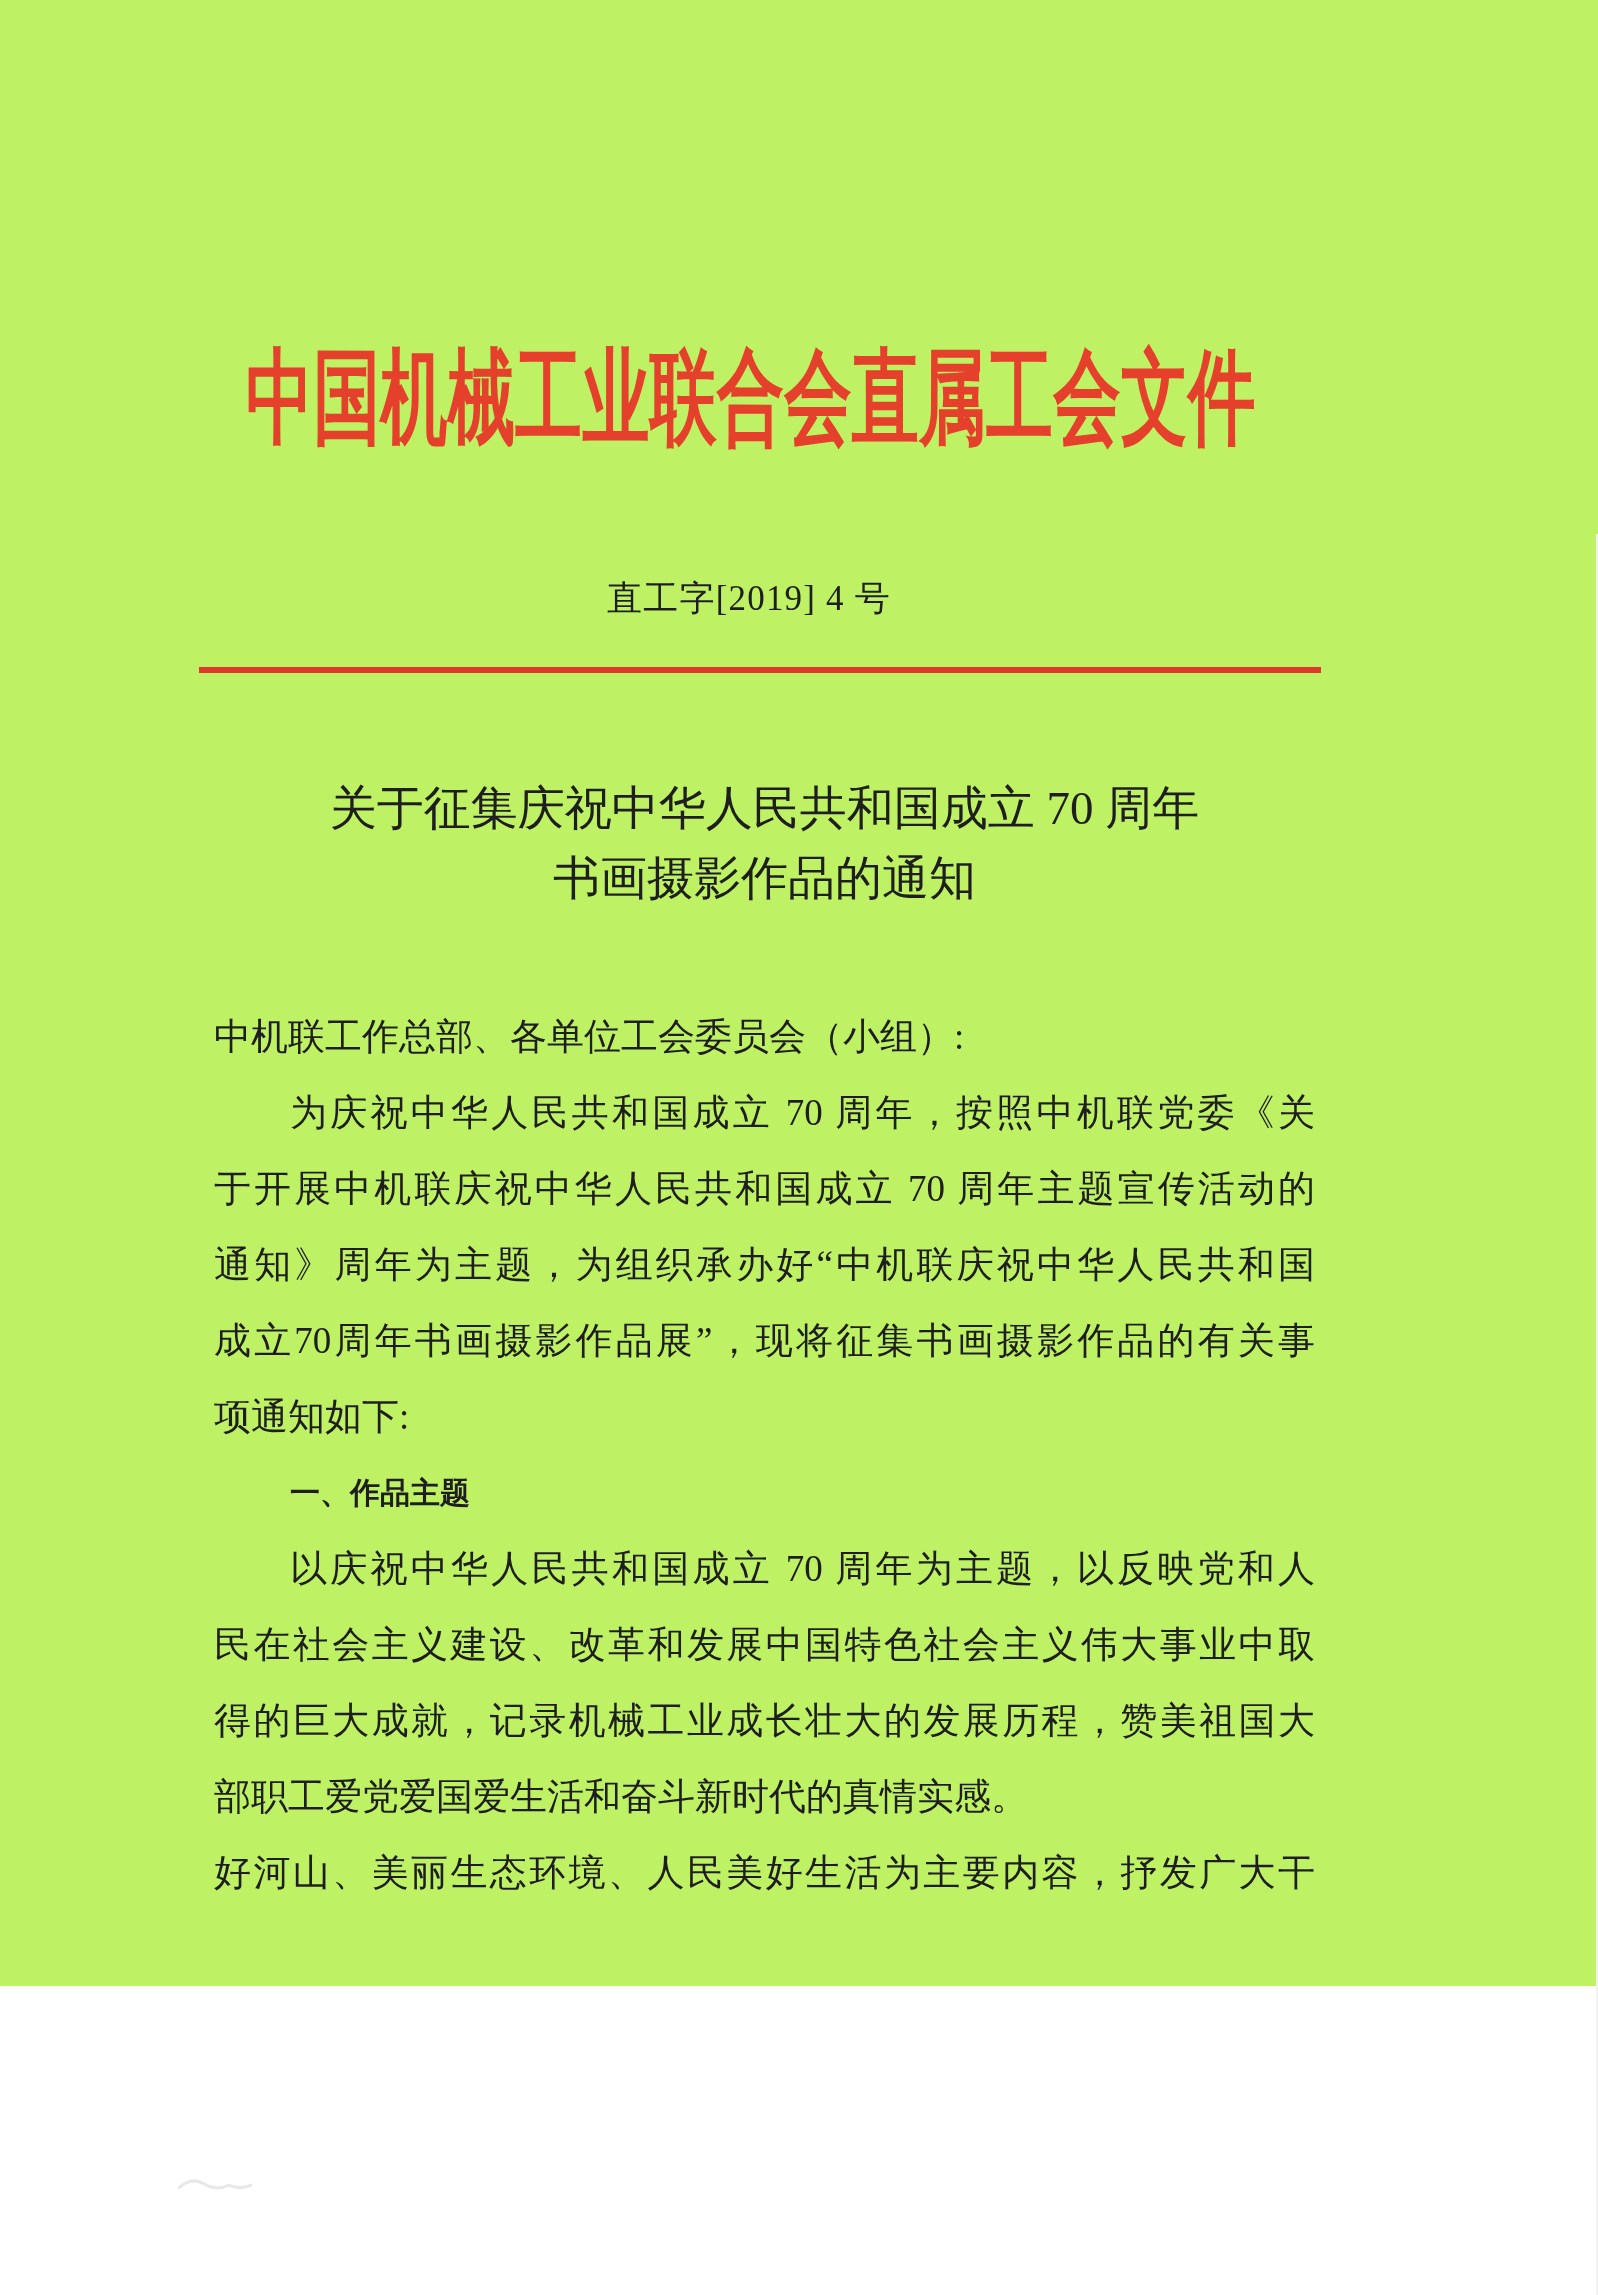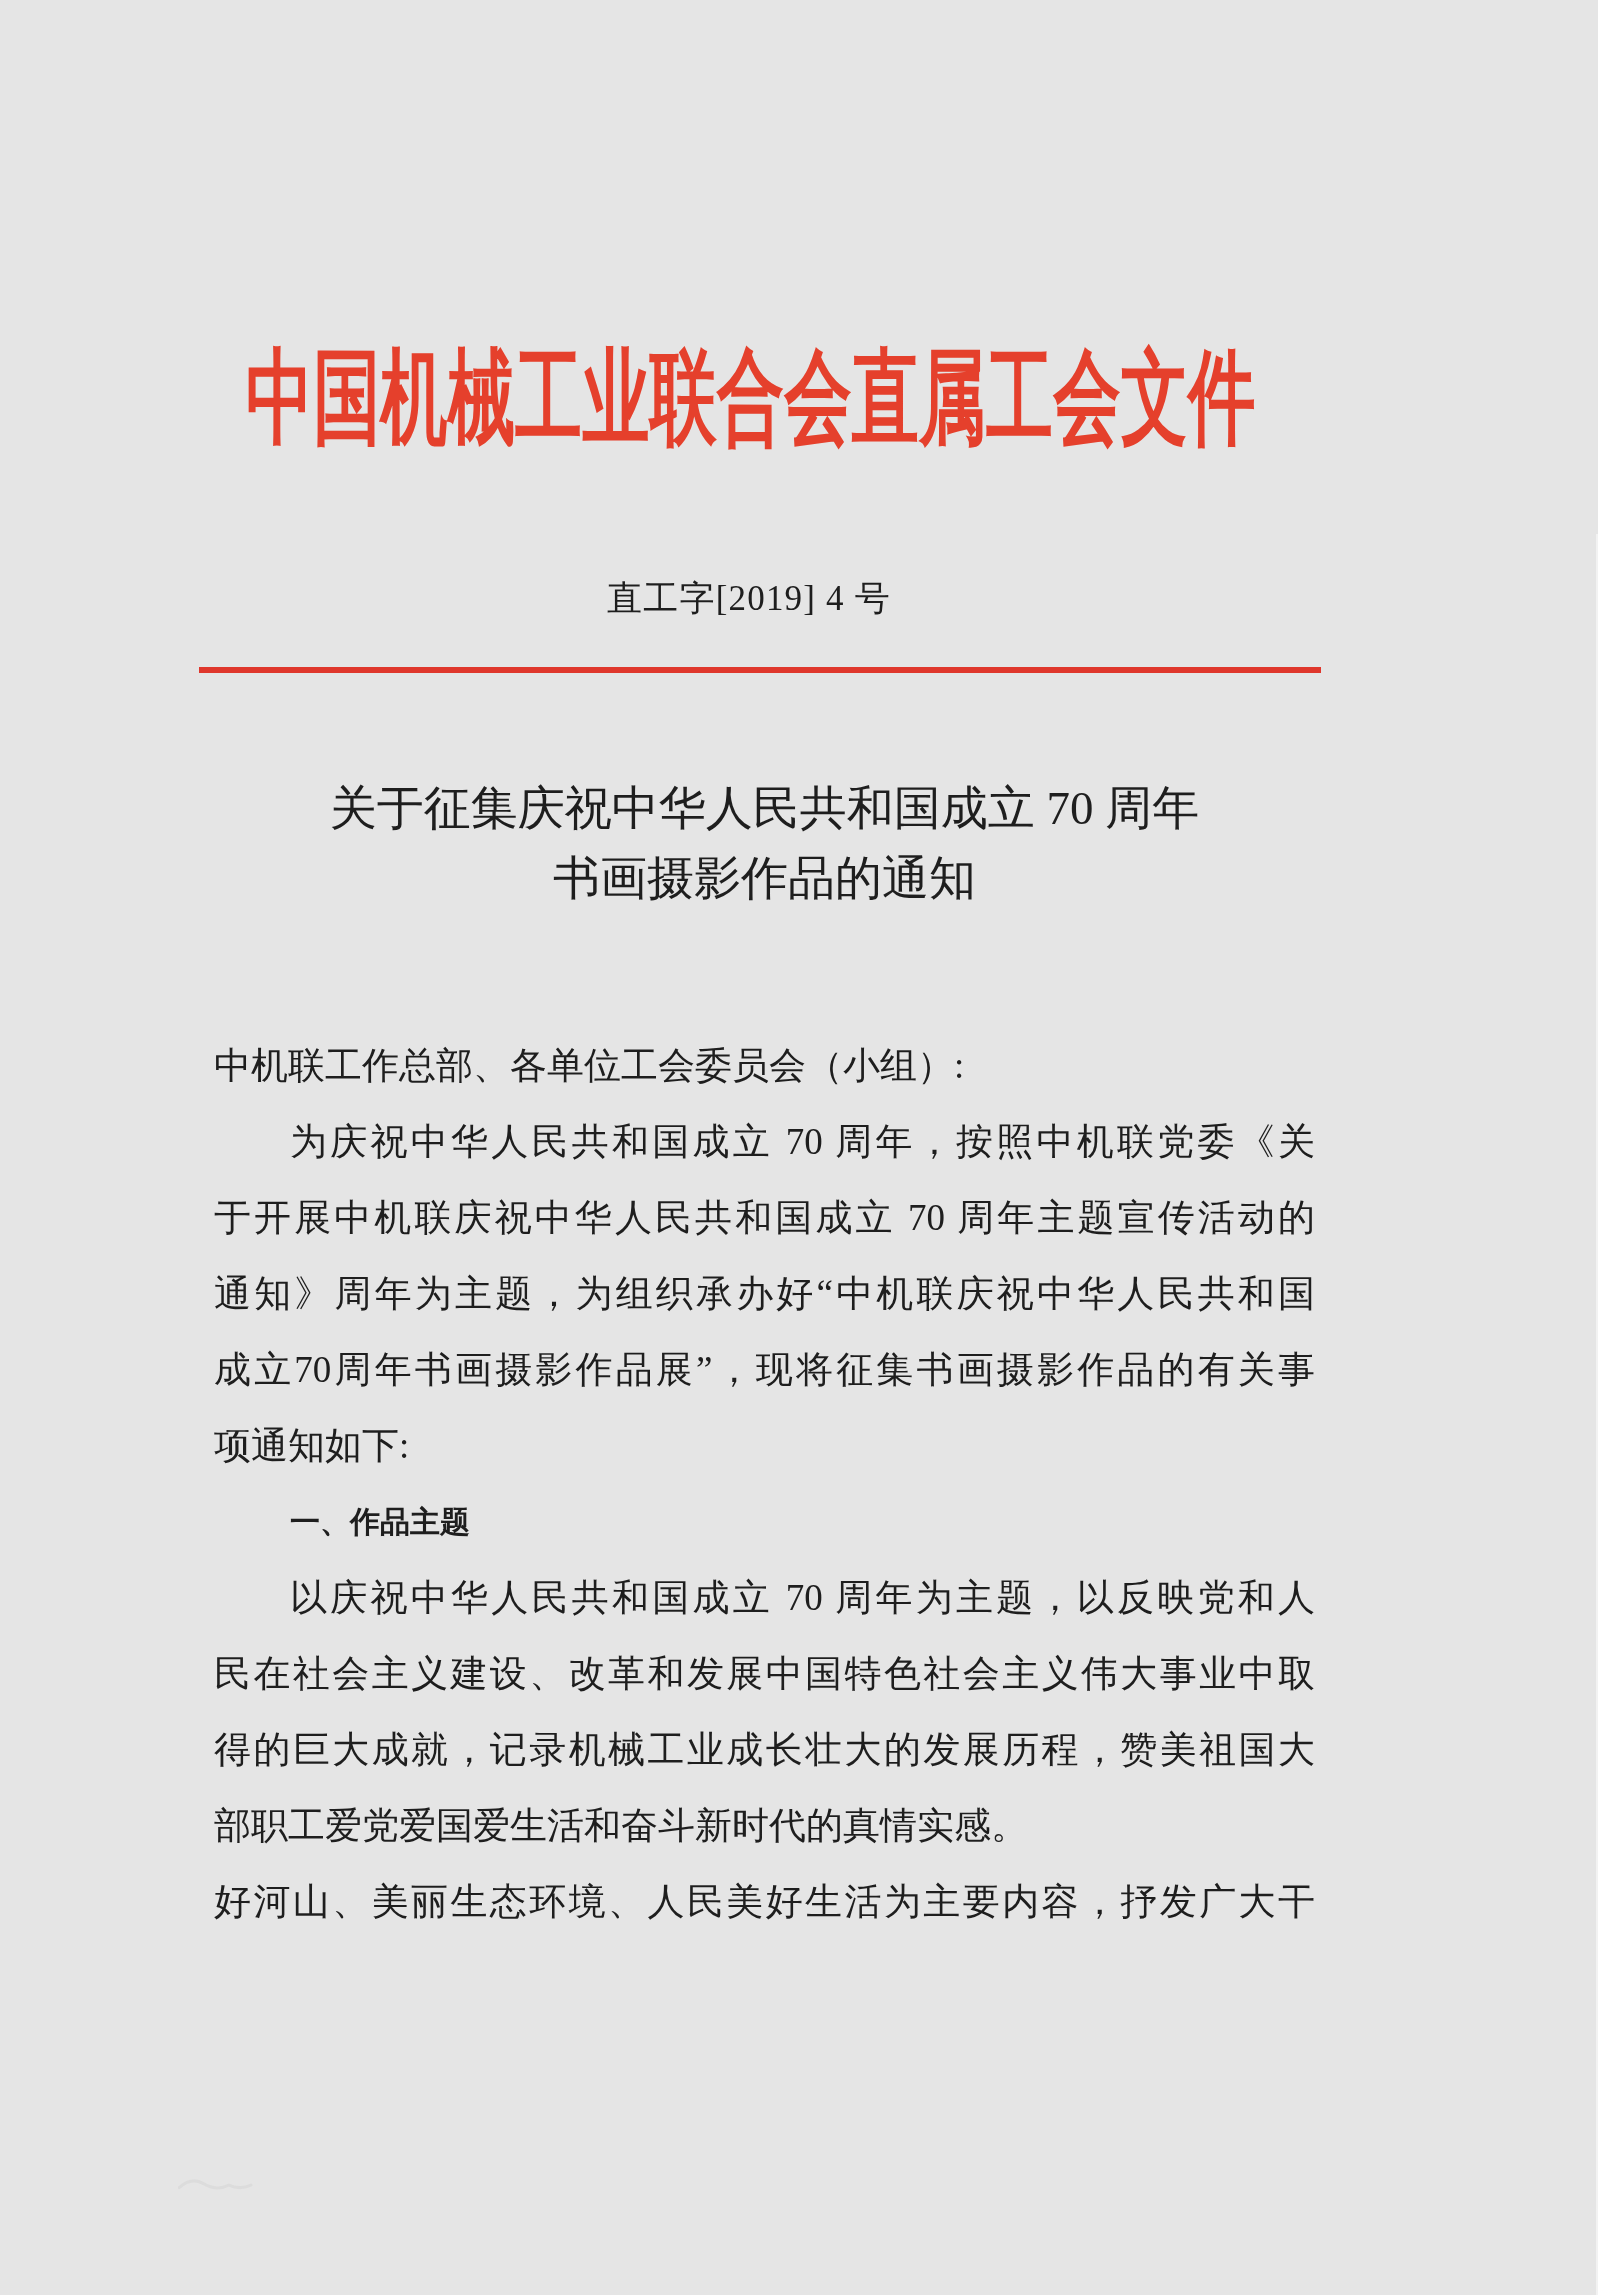--- a/index.html
+++ b/index.html
@@ -5,22 +5,22 @@
   html,body{margin:0;padding:0;}
   body{
     width:1599px;height:2295px;
     background:#ffffff;
     position:relative;
     overflow:hidden;
     font-family:"Liberation Serif","DejaVu Serif",serif;
     color:var(--ink,#1e1e1e);
   }
   .page{
-    position:absolute;left:0;top:0;width:1599px;height:2295px;
-    background:#e5e5e5;
+    position:absolute;left:0;top:0;width:1599px;height:1986px;
+    background:#bef264;
   }
   
   .masthead{
     position:absolute;left:246px;top:343px;width:1007px;height:109px;
   }
   .masthead .masthead-text{
     font-size:67px;line-height:70px;font-weight:700;
     color:var(--header-red,#e5402c);
     white-space:nowrap;
     transform:scaleY(1.55);
@@ -46,21 +46,21 @@
   .notice-title{
     position:absolute;left:214px;top:773px;width:1101px;
     text-align:center;
     font-weight:400;
     font-size:47px;line-height:70px;
     color:var(--ink,#1e1e1e);
   }
   .notice-title .t-line{white-space:pre;}
   
   .doc-body{
-    position:absolute;left:214px;top:1028px;width:1101px;
+    position:absolute;left:214px;top:999px;width:1101px;
   }
   .body-line{
     height:76px;line-height:76px;
     font-size:37px;
     text-align:left;
     white-space:pre-wrap;
     color:var(--ink,#1e1e1e);
   }
   .body-line.justify{
     text-align:justify;

